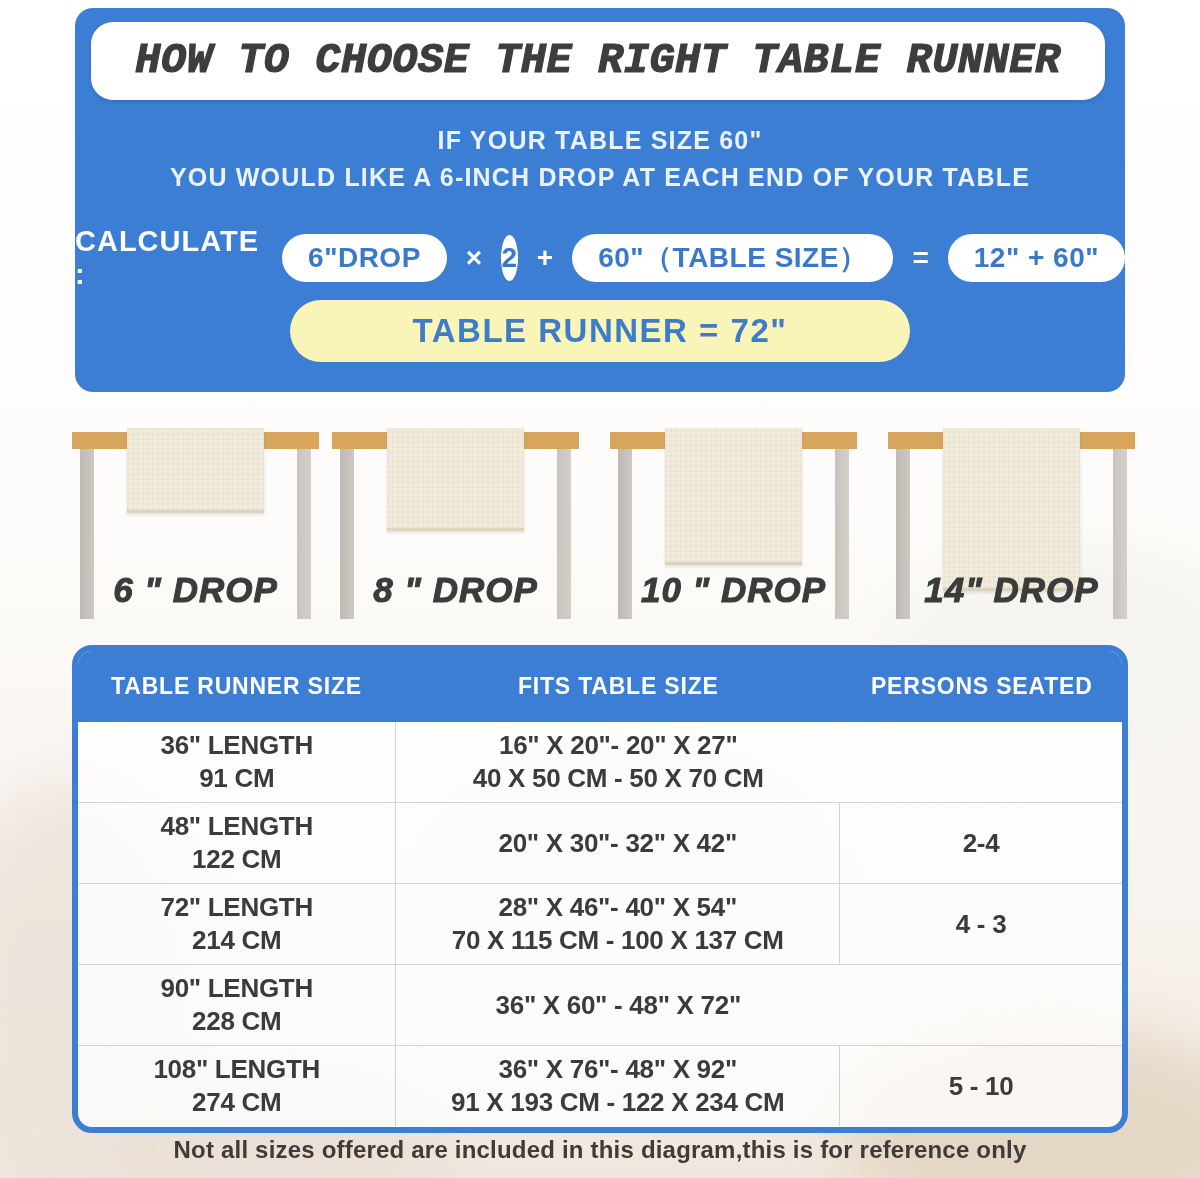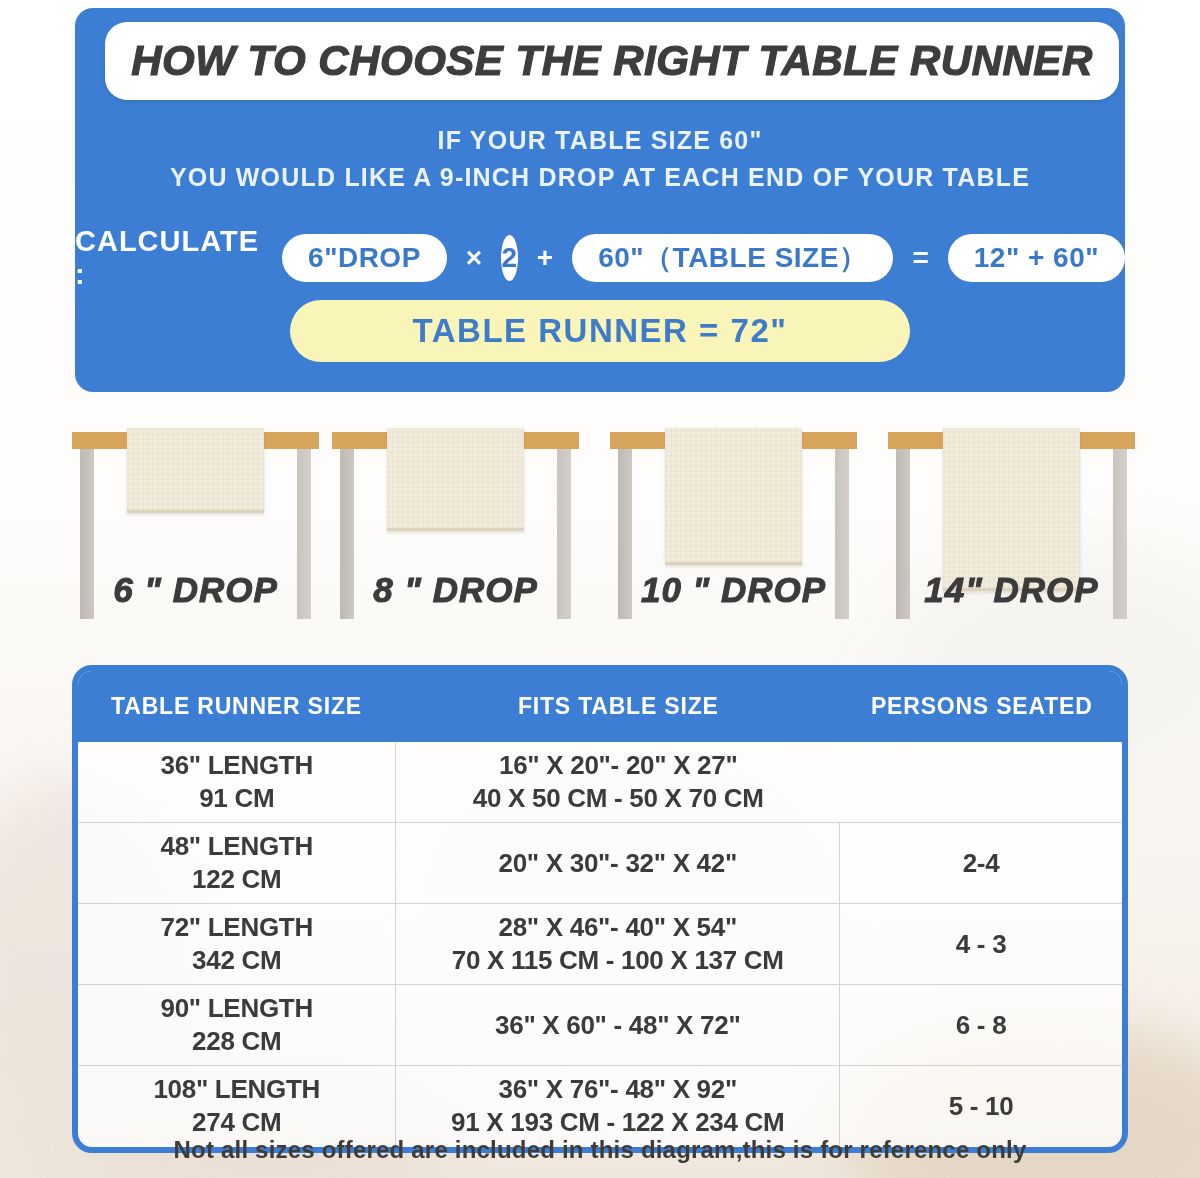--- a/index.html
+++ b/index.html
@@ -17,24 +17,25 @@
   .blob-3{left:840px;top:1020px;width:420px;height:220px;background:#e2d2bd;opacity:.75;}
   .blob-4{left:90px;top:1060px;width:360px;height:180px;background:#e9ded4;opacity:.7;}
   .blob-5{left:420px;top:700px;width:420px;height:320px;background:#f4efe9;opacity:.6;}
 
   
   .hero{
     position:absolute;left:75px;top:8px;width:1050px;height:384px;
     background:#3b7ed3;border-radius:18px;
   }
   .title-box{
-    position:absolute;left:30px;top:14px;width:1014px;height:78px;
+    position:absolute;left:16px;top:14px;width:1014px;height:78px;
     background:#ffffff;border-radius:22px;
     display:flex;align-items:center;justify-content:center;
     box-shadow:0 2px 4px rgba(40,60,90,.18);
+    font-family:Liberation Mono, monospace;
   }
   .title-box h1{
     margin:0;font-size:42px;font-weight:bold;font-style:italic;
     color:#3d3d3d;letter-spacing:.5px;white-space:nowrap;
     -webkit-text-stroke:1.2px #3d3d3d;
   }
   .sub{position:absolute;left:0;width:100%;text-align:center;
     color:#eaf3fc;font-weight:bold;font-size:25px;letter-spacing:1.2px;margin:0;}
   .sub1{top:118px;}
   .sub2{top:155px;}
@@ -82,21 +83,21 @@
     position:absolute;left:0;top:150px;width:100%;text-align:center;
     font-size:35px;font-weight:bold;font-style:italic;color:#3b3b3b;
     letter-spacing:1px;-webkit-text-stroke:1px #3b3b3b;white-space:nowrap;
   }
 
   
   .size-panel{
     position:absolute;left:72px;top:645px;width:1056px;height:488px;
     border:6px solid #3b7ed3;border-radius:20px;
     background:rgba(255,255,255,.78);
-    overflow:hidden;box-sizing:border-box;margin-top:20px;
+    overflow:hidden;box-sizing:border-box;
   }
   .thead{
     height:72px;background:#3b7ed3;margin:-1px -1px 0 -1px;
     display:grid;grid-template-columns:30.5% 42.5% 27%;
     align-items:center;
   }
   .thead .th{
     text-align:center;color:#ffffff;font-weight:bold;font-size:23px;letter-spacing:.8px;
   }
   .tbody{display:block;}
@@ -128,21 +129,21 @@
   <div class="bg-blob blob-2"></div>
   <div class="bg-blob blob-3"></div>
   <div class="bg-blob blob-4"></div>
   <div class="bg-blob blob-5"></div>
 
   <section class="hero">
     <div class="title-box">
       <h1>HOW TO CHOOSE THE RIGHT TABLE RUNNER</h1>
     </div>
     <p class="sub sub1">IF YOUR TABLE SIZE 60"</p>
-    <p class="sub sub2">YOU WOULD LIKE A 9-INCH DROP AT EACH END OF YOUR TABLE</p>
+    <p class="sub sub2">YOU WOULD LIKE A 6-INCH DROP AT EACH END OF YOUR TABLE</p>
 
     <div class="calc-row">
       <span class="calc-label">CALCULATE :</span>
       <span class="pill">6"DROP</span>
       <span class="op">×</span>
       <span class="pill circle">2</span>
       <span class="op">+</span>
       <span class="pill">60"（TABLE SIZE）</span>
       <span class="op">=</span>
       <span class="pill">12" + 60"</span>
@@ -216,42 +217,39 @@
           <span class="ln">20" X 30"- 32" X 42"</span>
         </div>
         <div class="tcell">
           <span class="ln">2-4</span>
         </div>
       </div>
 
       <div class="trow">
         <div class="tcell">
           <span class="ln">72" LENGTH</span>
-          <span class="ln">342 CM</span>
+          <span class="ln">214 CM</span>
         </div>
         <div class="tcell">
           <span class="ln">28" X 46"- 40" X 54"</span>
           <span class="ln">70 X 115 CM - 100 X 137 CM</span>
         </div>
         <div class="tcell">
           <span class="ln">4 - 3</span>
         </div>
       </div>
 
       <div class="trow">
         <div class="tcell">
           <span class="ln">90" LENGTH</span>
           <span class="ln">228 CM</span>
         </div>
         <div class="tcell">
           <span class="ln">36" X 60" - 48" X 72"</span>
         </div>
-        <div class="tcell">
-          <span class="ln">6 - 8</span>
-        </div>
       </div>
 
       <div class="trow">
         <div class="tcell">
           <span class="ln">108" LENGTH</span>
           <span class="ln">274 CM</span>
         </div>
         <div class="tcell">
           <span class="ln">36" X 76"- 48" X 92"</span>
           <span class="ln">91 X 193 CM - 122 X 234 CM</span>

